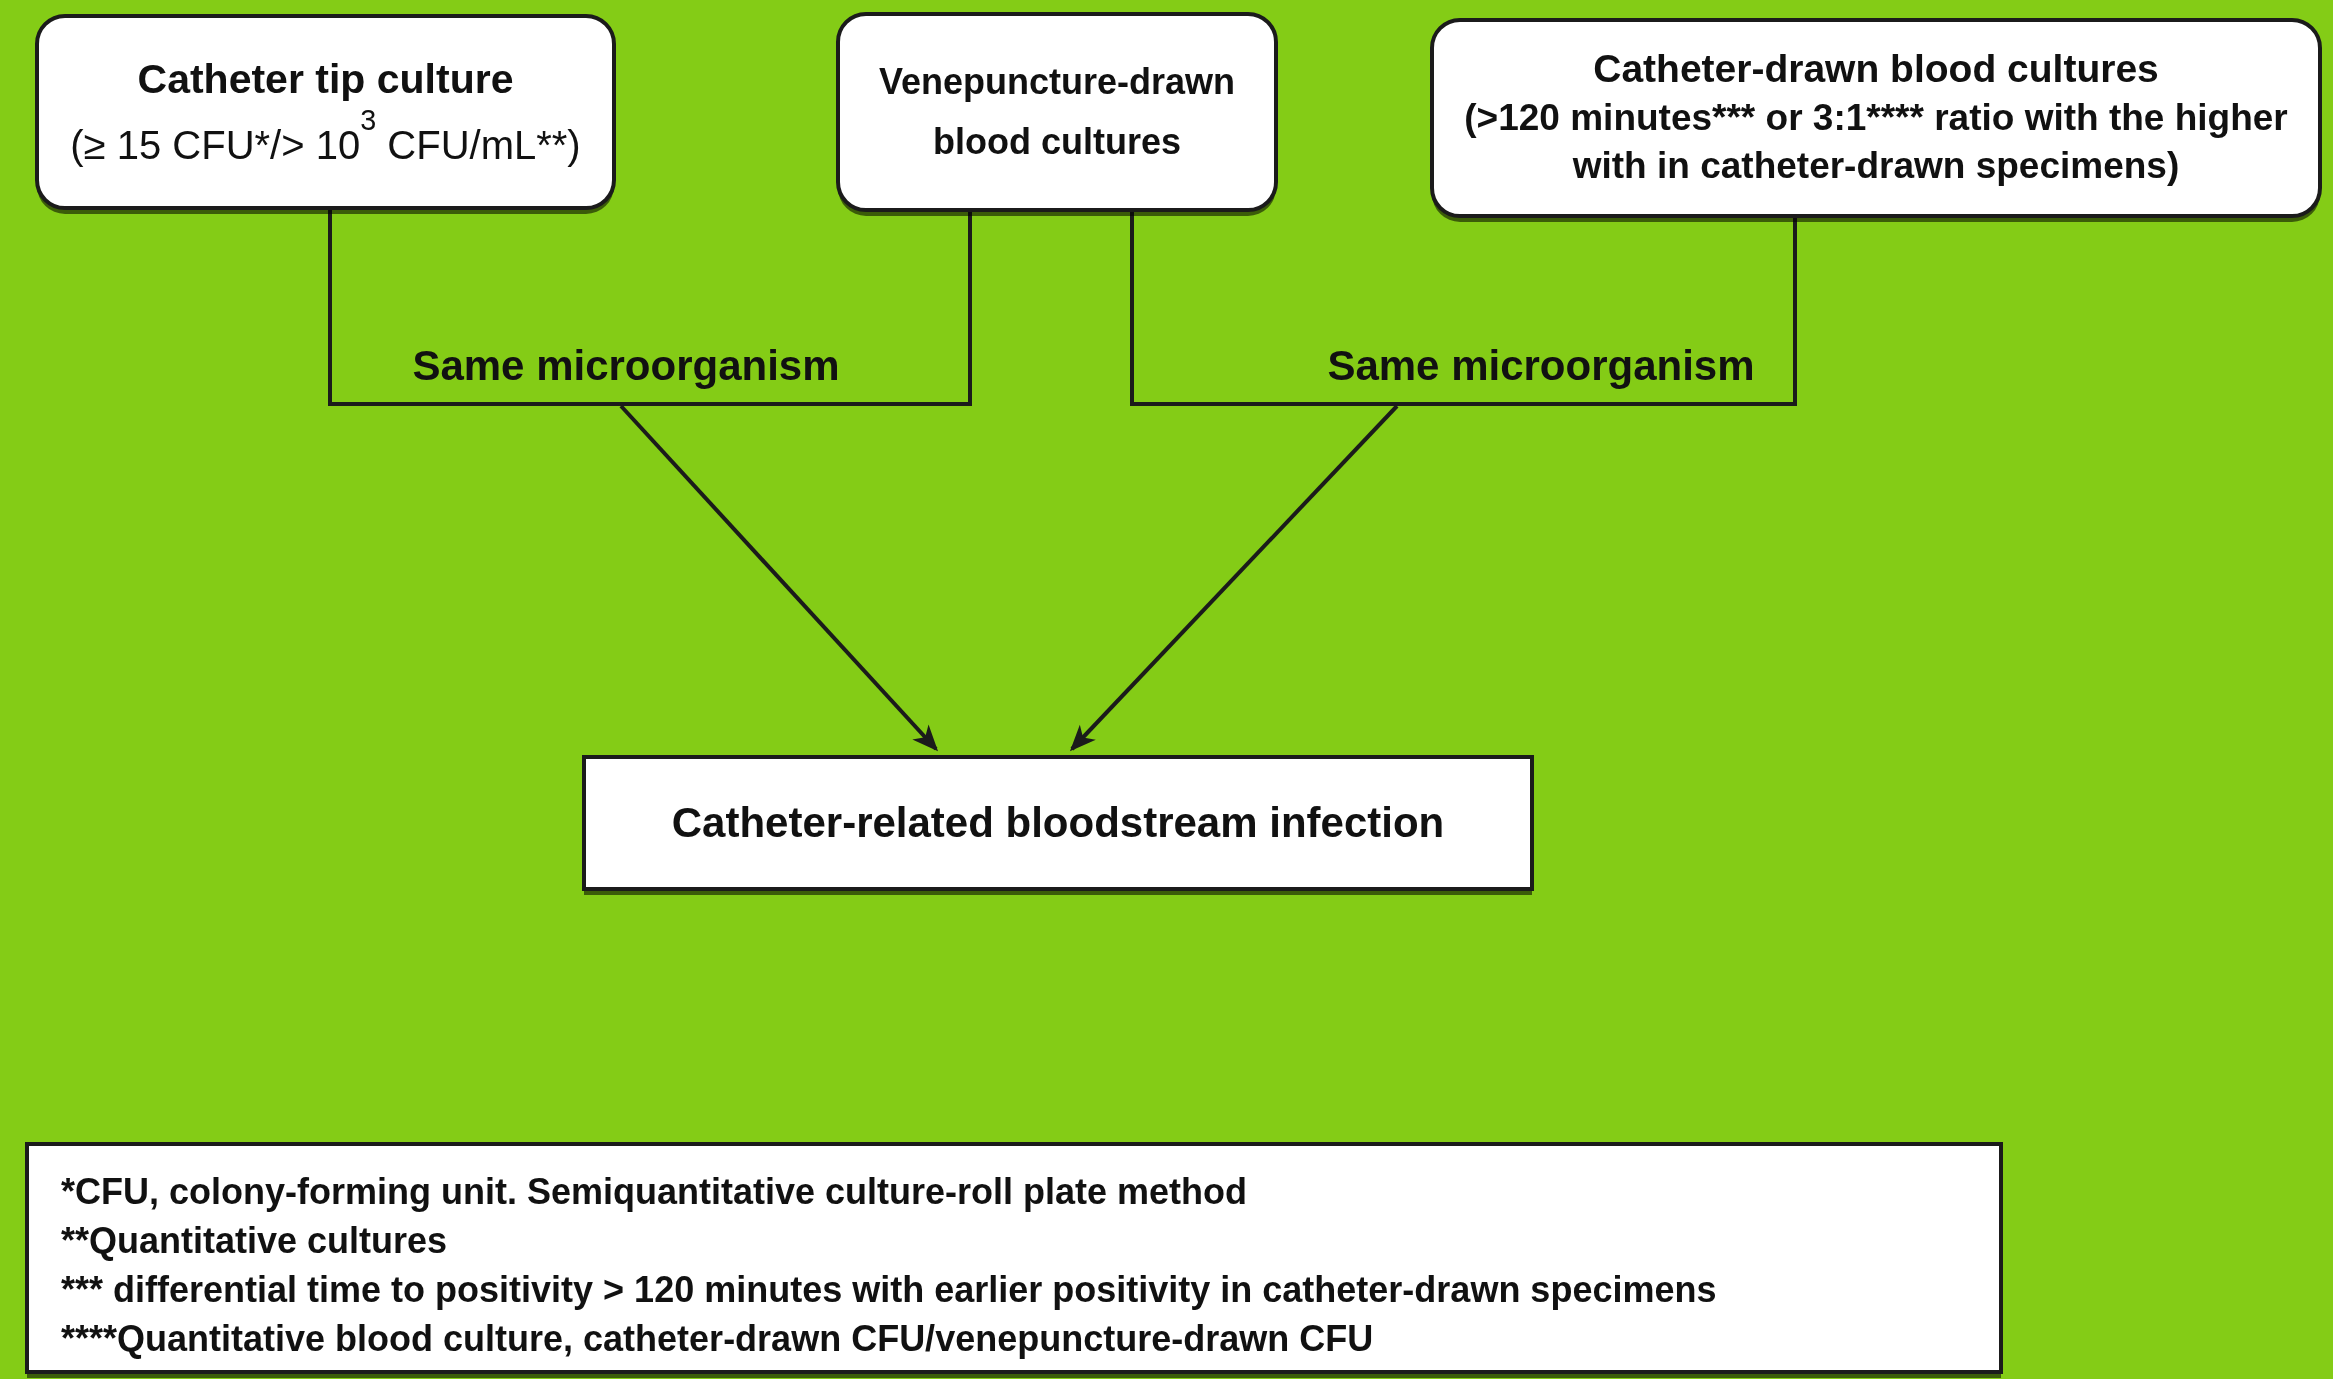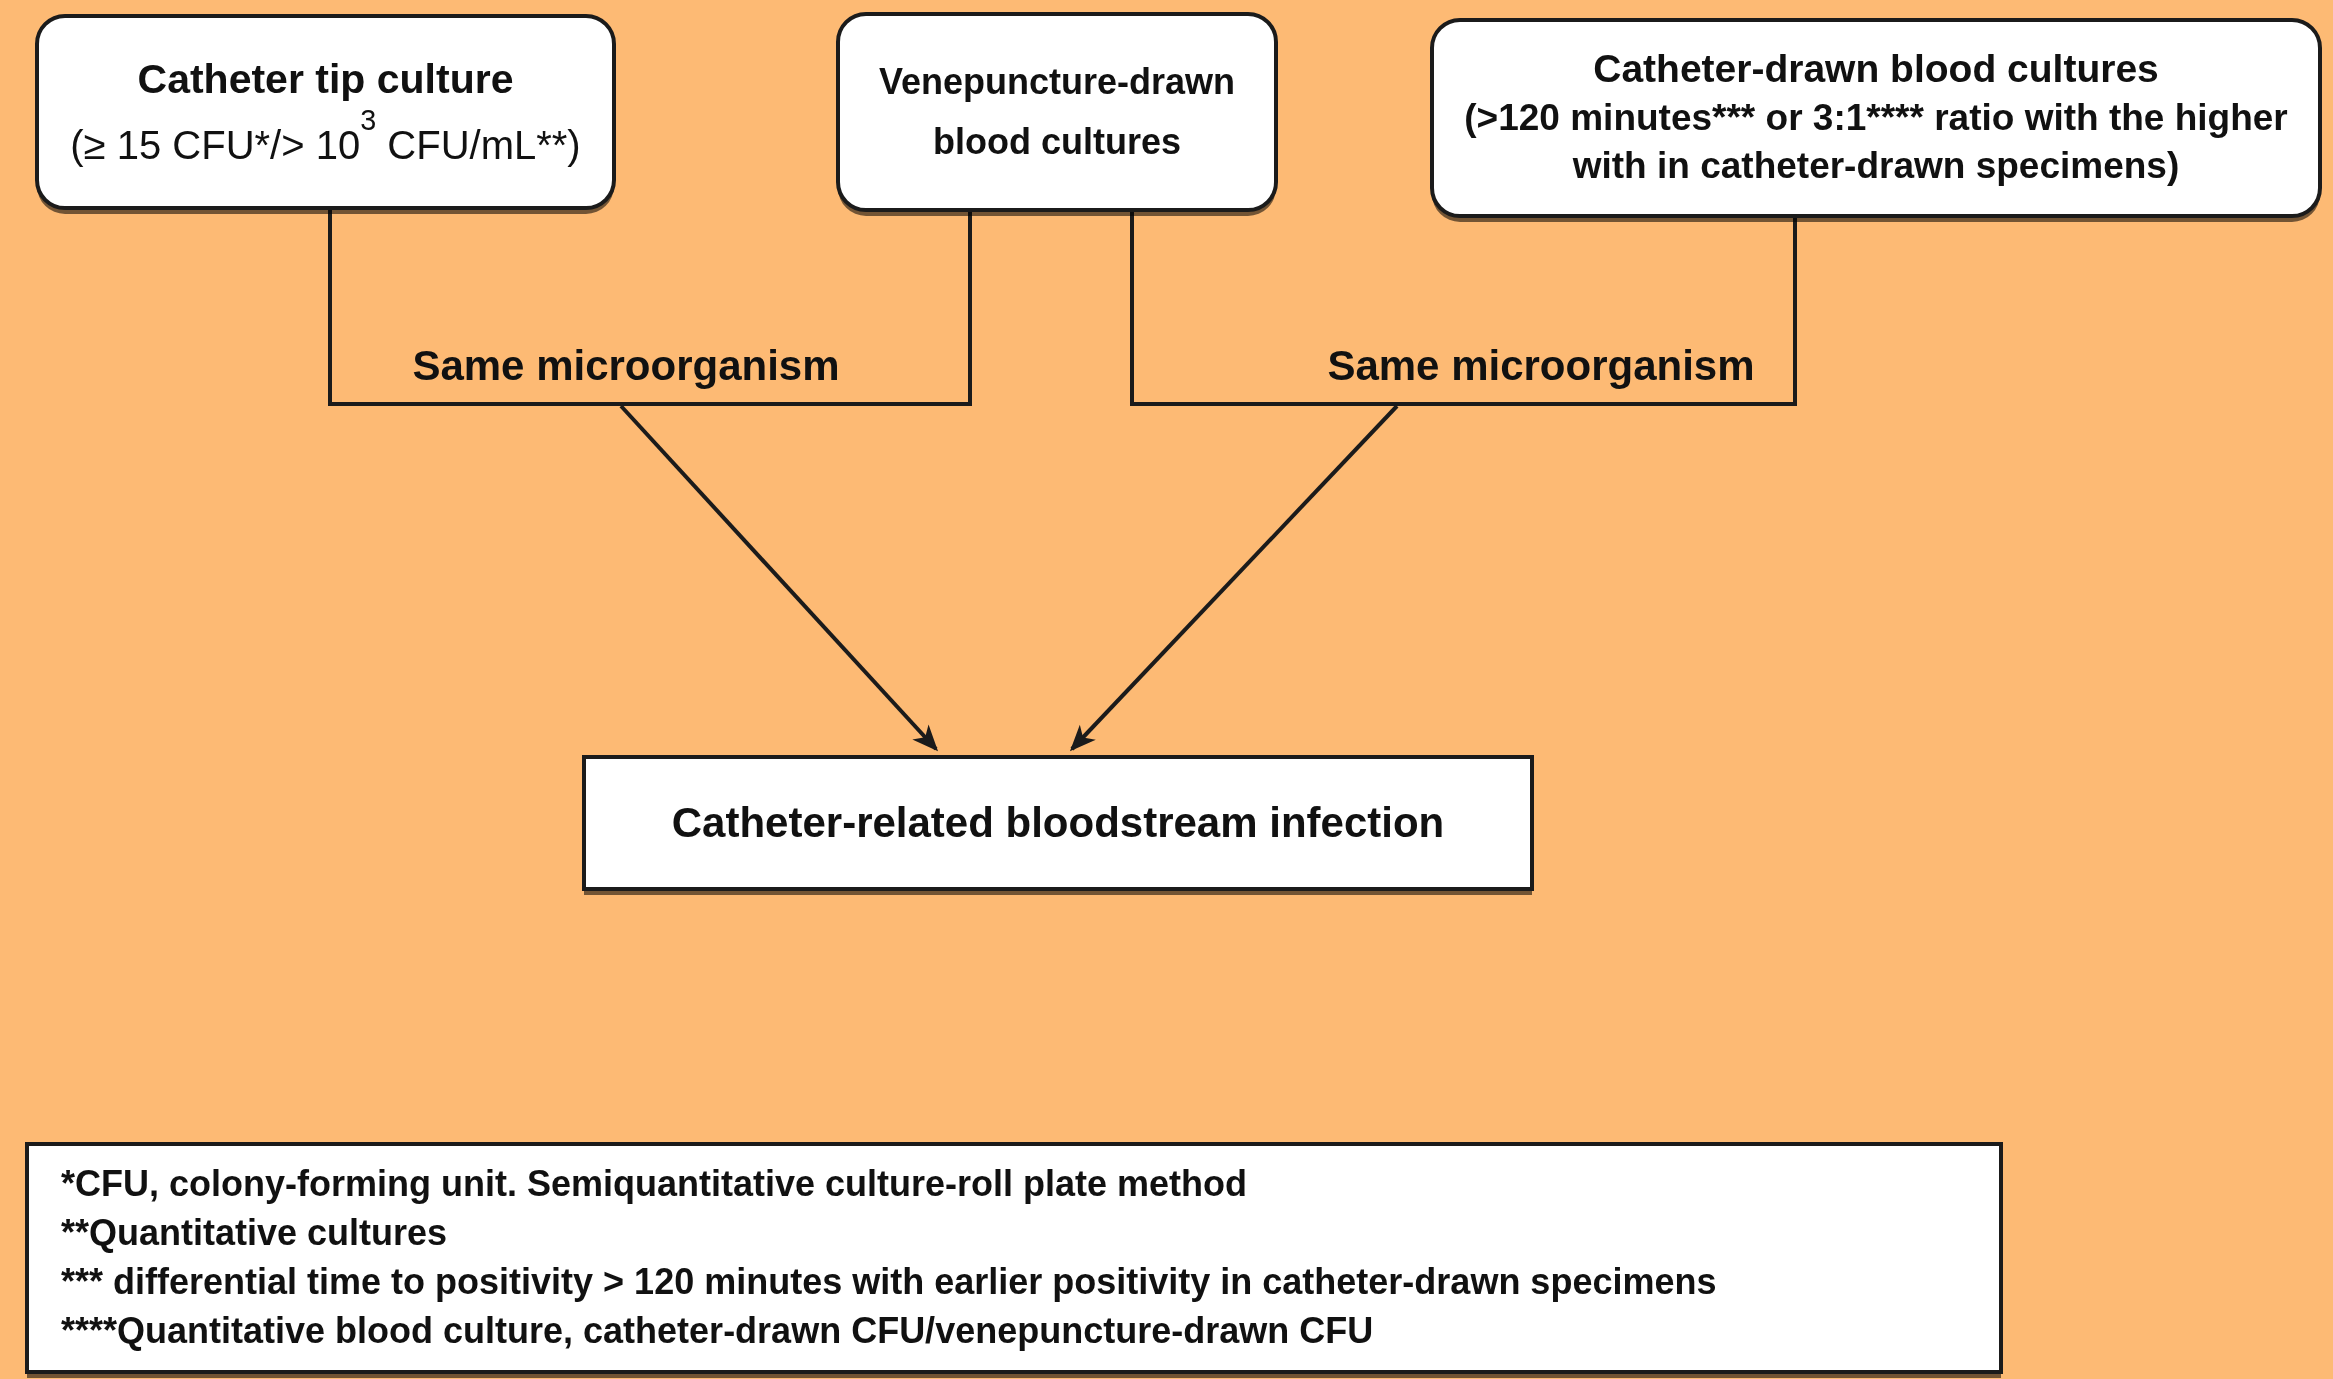--- a/index.html
+++ b/index.html
@@ -1,20 +1,20 @@
 <!DOCTYPE html>
 <html><head>
 <meta charset="utf-8">
 <style>
   html, body { margin: 0; padding: 0; background: #ffffff; }
   .canvas {
     position: relative;
     width: 2333px;
     height: 1379px;
-    background: #fdba74;
+    background: #84cc16;
     font-family: "Liberation Sans", sans-serif;
     color: #111111;
     overflow: hidden;
   }
   .connectors {
     position: absolute;
     left: 0; top: 0;
     width: 2333px; height: 1379px;
     pointer-events: none;
   }
@@ -67,21 +67,21 @@
   .box-outcome {
     left: 582px; top: 755px; width: 952px; height: 136px;
     font-weight: bold; font-size: 42px;
   }
 
   .box-footnotes {
     left: 25px; top: 1142px; width: 1978px; height: 232px;
     align-items: flex-start;
     justify-content: flex-start;
     text-align: left;
-    padding: 13px 10px 0 32px;
+    padding: 21px 10px 0 32px;
   }
   .fn-line {
     font-weight: bold;
     font-size: 36px;
     line-height: 49px;
     white-space: nowrap;
   }
 </style>
 </head>
 <body>

